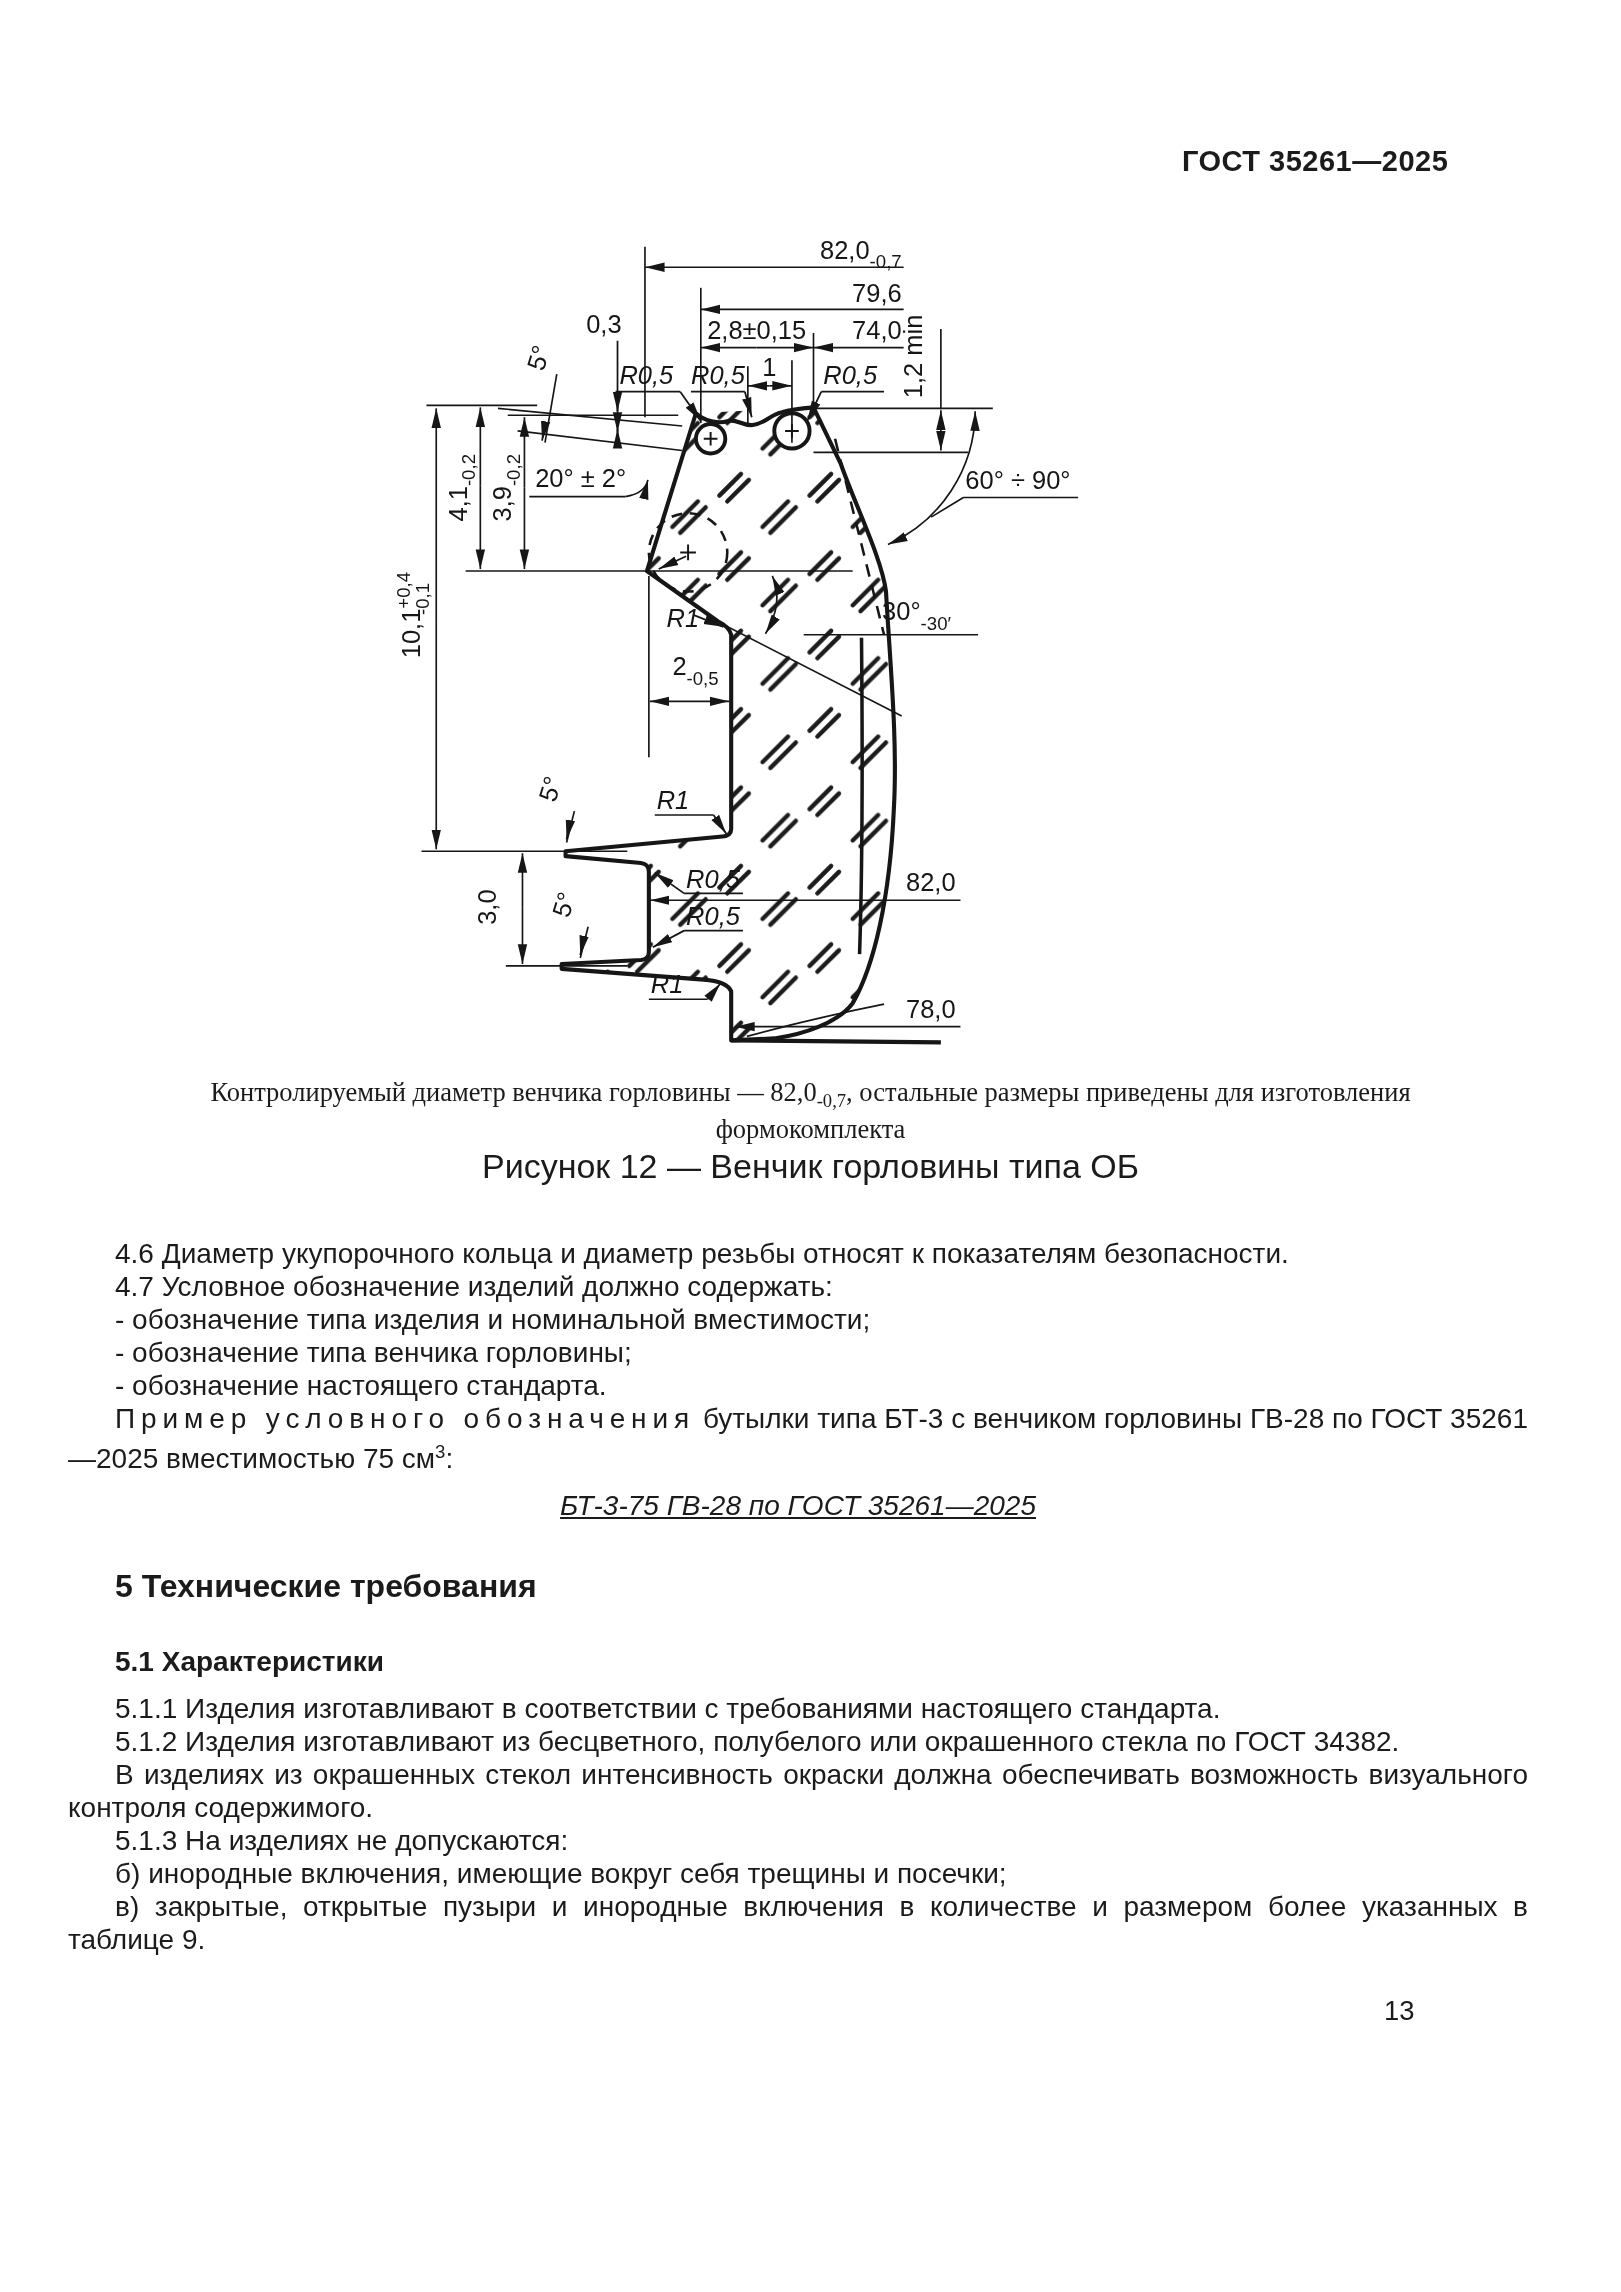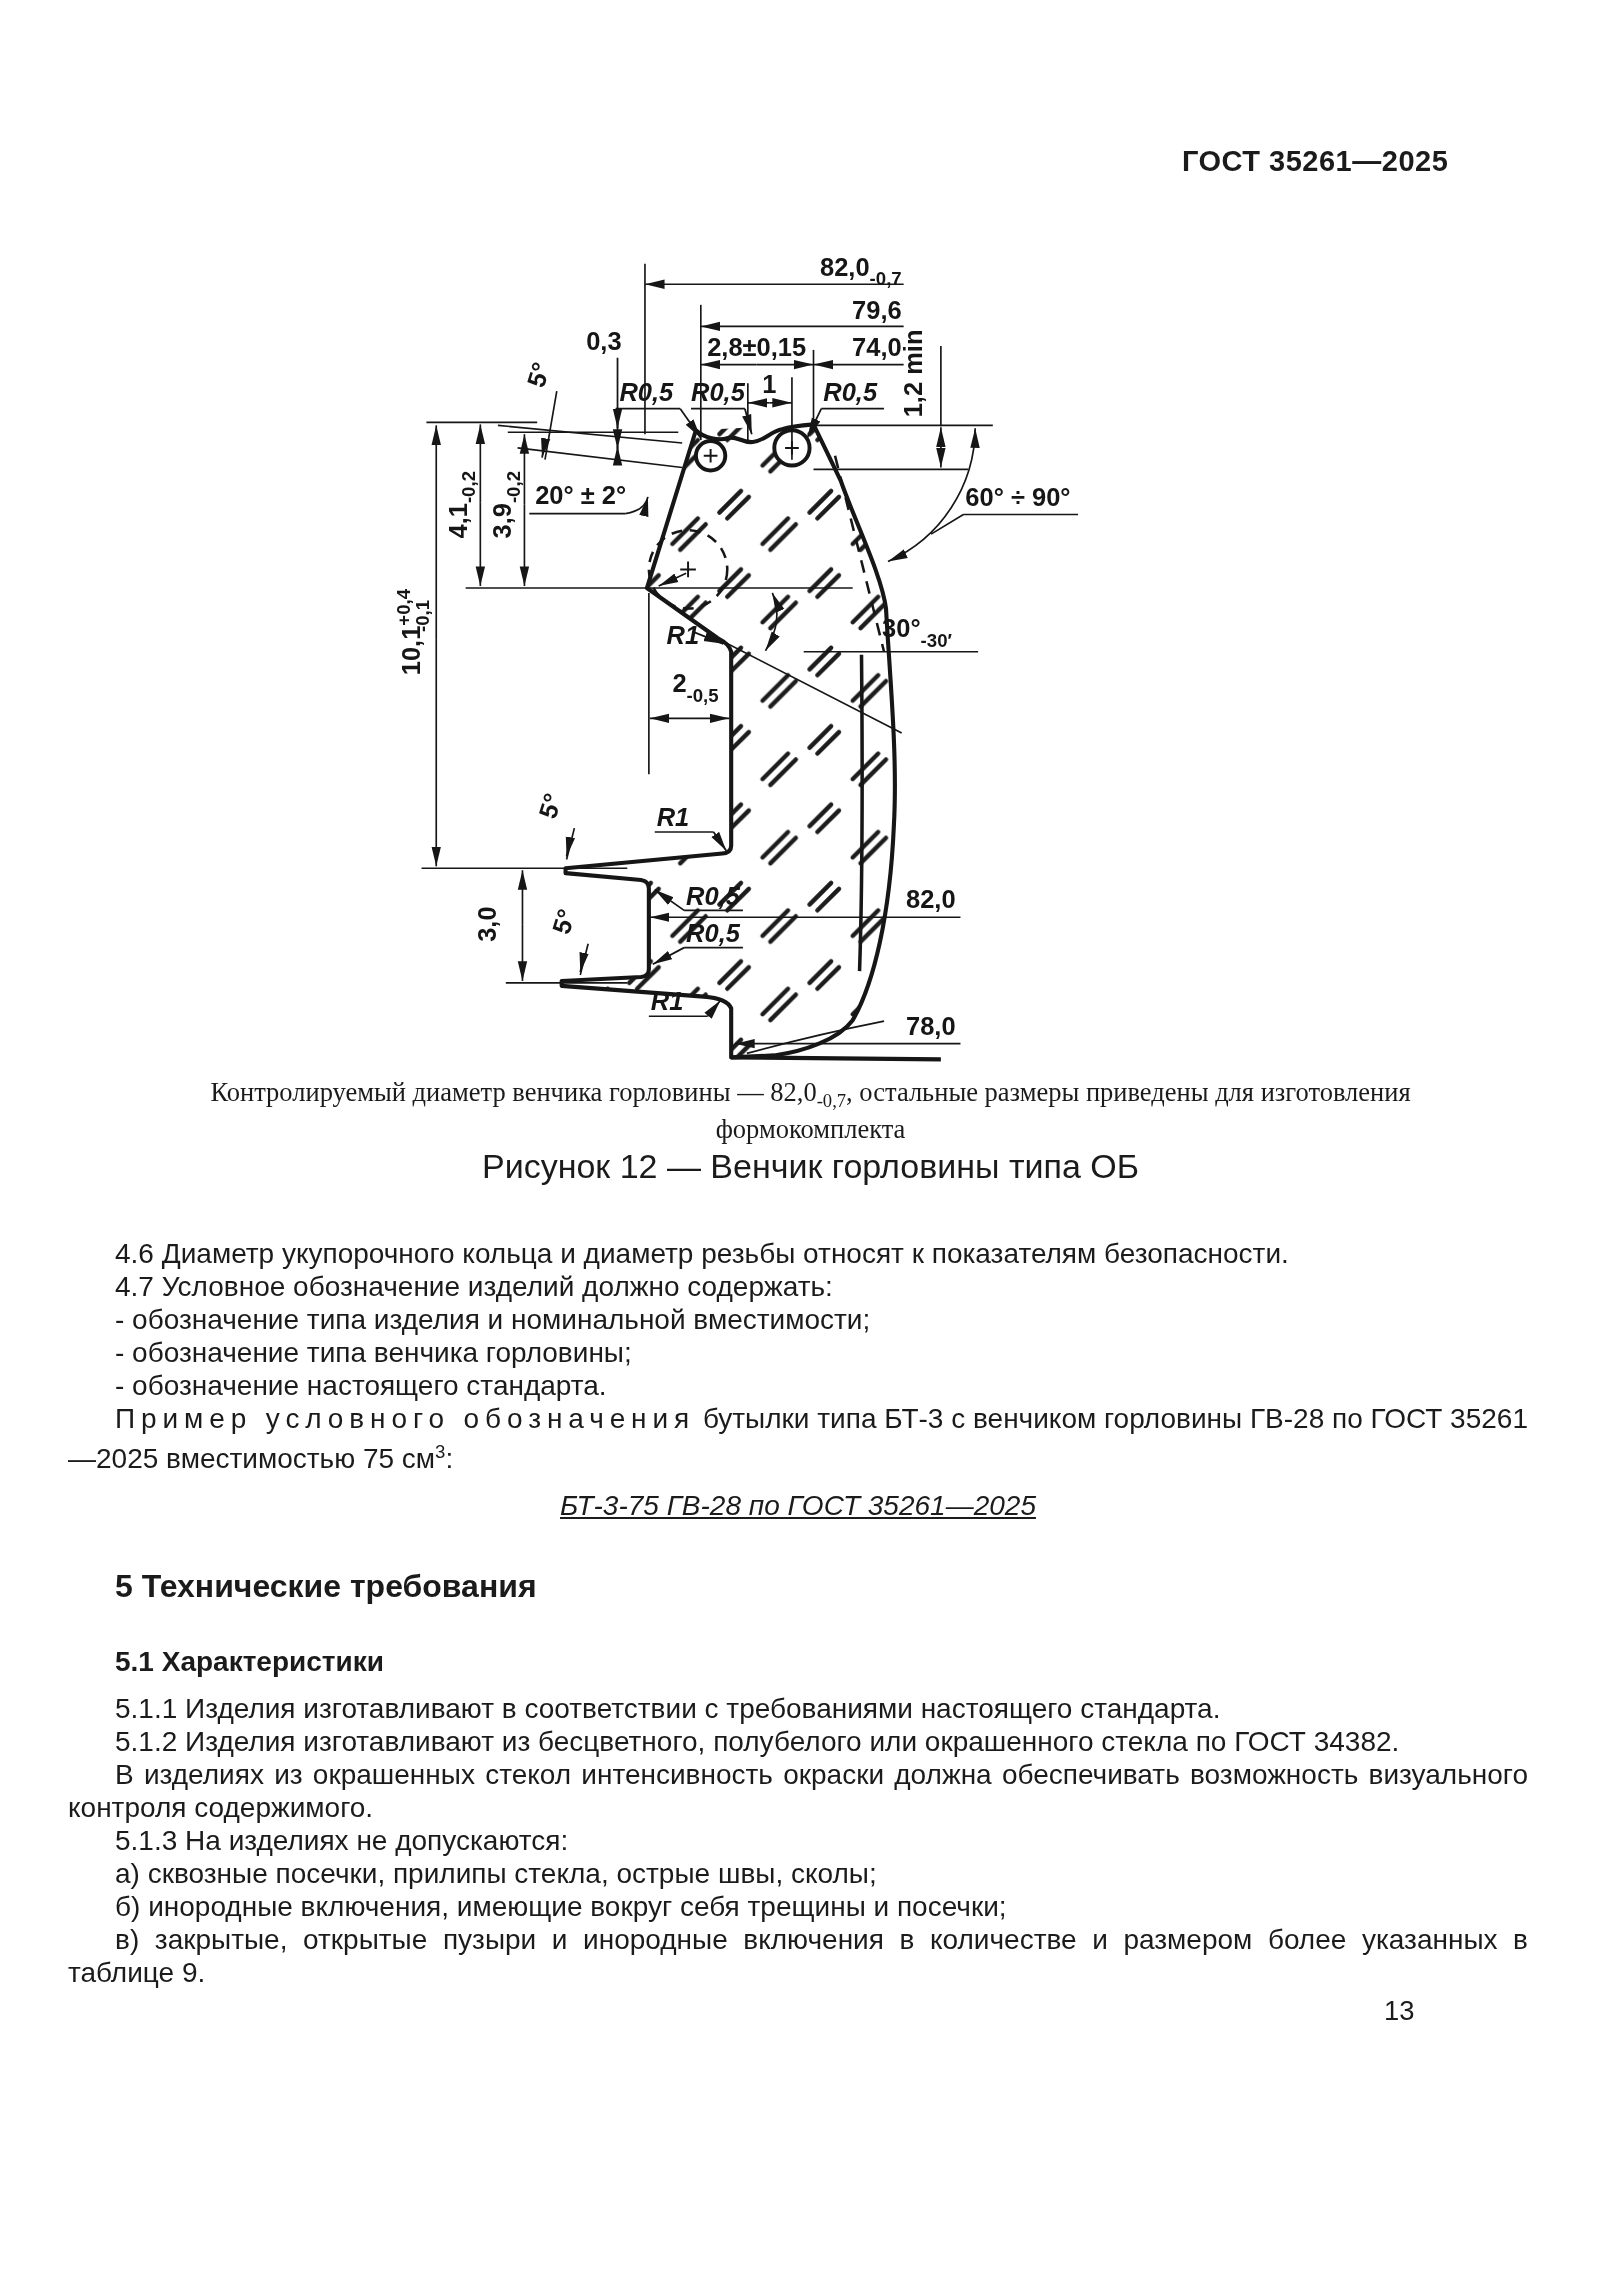--- a/index.html
+++ b/index.html
@@ -1,19 +1,19 @@
 <!DOCTYPE html>
 <html><head>
 <meta charset="utf-8">
 <style>
   html,body{margin:0;padding:0;background:#ffffff;}
   .page{position:relative;width:1621px;height:2293px;background:#fff;overflow:hidden;
         font-family:"Liberation Sans",sans-serif;color:#1b1b1b;}
   .hdr{position:absolute;top:145px;left:1182px;font-size:29px;font-weight:bold;letter-spacing:0.5px;}
-  .fig{position:absolute;left:392px;top:248px;width:745px;height:828px;font-weight:bold;}
+  .fig{position:absolute;left:392px;top:231px;width:745px;height:828px;}
   .fig svg{display:block;width:100%;height:100%;}
   .cap{position:absolute;left:98px;top:1078px;width:1425px;text-align:center;
        font-size:26.5px;line-height:29px;font-family:Liberation Serif, serif;}
   .cap sub{font-size:18.6px;}
   .figlabel{position:absolute;left:98px;top:1147px;width:1425px;text-align:center;font-size:34px;}
   .body{position:absolute;left:68px;top:1237px;width:1460px;font-size:28px;line-height:33px;
         text-align:justify;}
   .body p{margin:0;text-indent:47px;hyphens:manual;}
   .spaced{letter-spacing:5.9px;}
   .example{margin:13.7px 0 0 0 !important;text-indent:0 !important;text-align:center !important;
@@ -194,20 +194,19 @@
     <p>- обозначение типа венчика горловины;</p>
     <p>- обозначение настоящего стандарта.</p>
     <p><span class="spaced">Пример условного обозначения</span><span> бутылки типа БТ-3 с венчиком горловины ГВ-28 по ГОСТ 35261—2025 вместимостью 75 см</span><sup>3</sup><span>:</span></p>
     <p class="example">БТ-3-75 ГВ-28 по ГОСТ 35261—2025</p>
     <h2 class="h5">5  Технические требования</h2>
     <h3 class="h51">5.1  Характеристики</h3>
     <p>5.1.1  Изделия изготавливают в соответствии с требованиями настоящего стандарта.</p>
     <p>5.1.2  Изделия изготавливают из бесцветного, полубелого или окрашенного стекла по ГОСТ 34382.</p>
     <p>В изделиях из окрашенных стекол интенсивность окраски должна обеспечивать возможность ви­зуального контроля содержимого.</p>
     <p>5.1.3  На изделиях не допускаются:</p>
-    <p>а) сквозные посечки, прилипы стекла, острые швы, сколы;</p>
     <p>б) инородные включения, имеющие вокруг себя трещины и посечки;</p>
     <p>в) закрытые, открытые пузыри и инородные включения в количестве и размером более указан­ных в таблице 9.</p>
   </div>
 
   <div class="pgnum">13</div>
 </div>
 
 
 </body></html>

